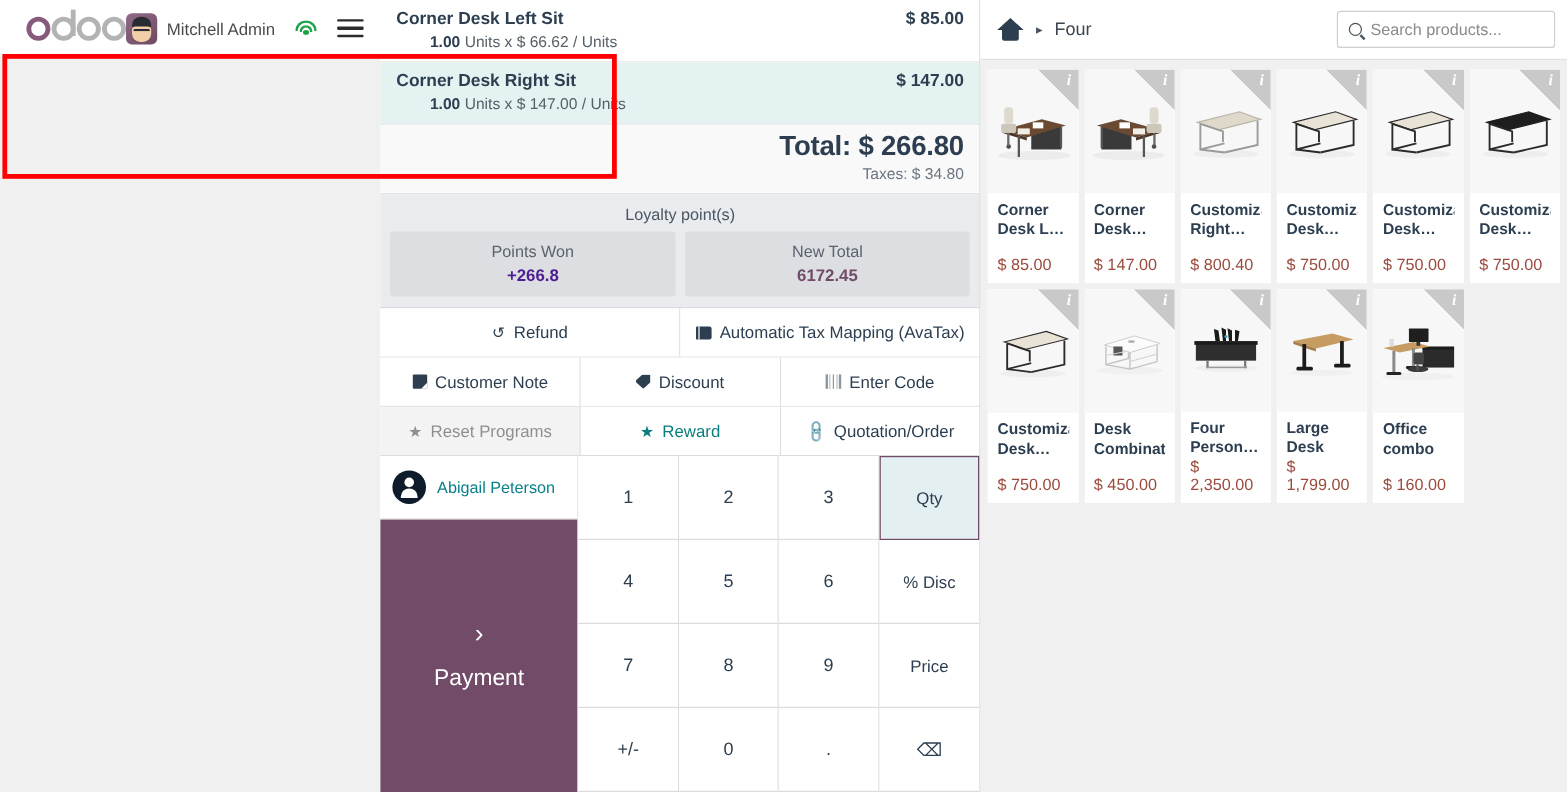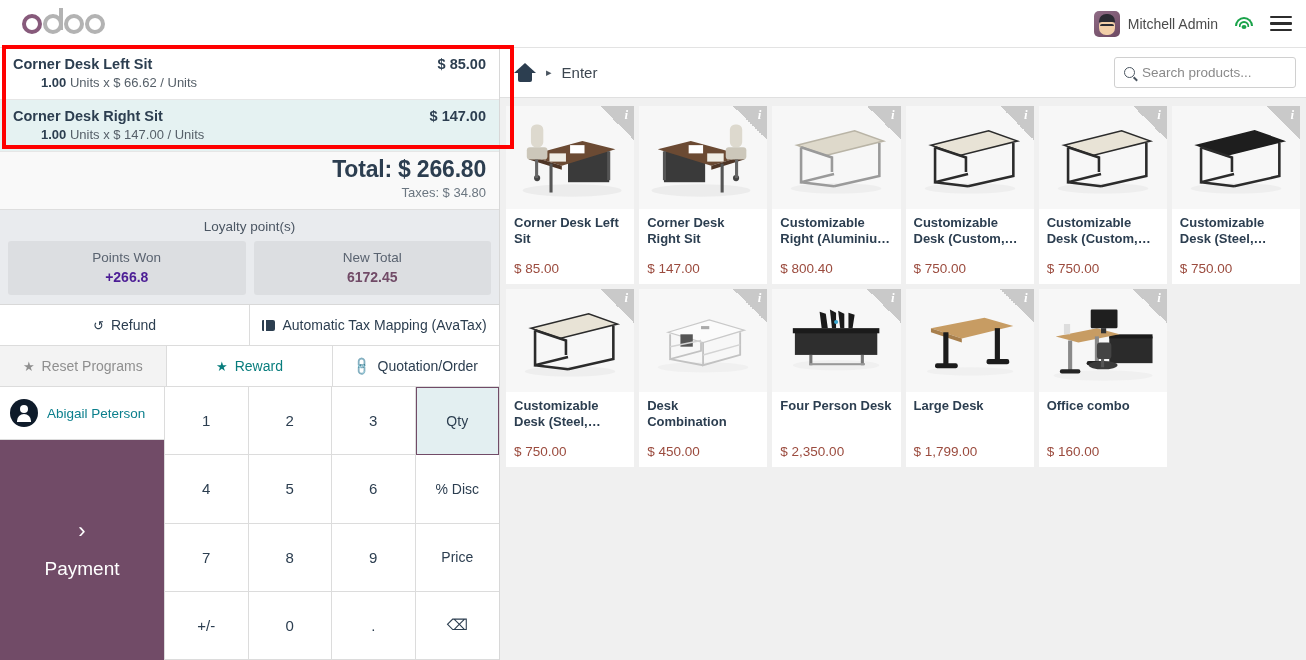--- a/index.html
+++ b/index.html
@@ -3,21 +3,21 @@
 <meta charset="utf-8">
 <style>
   * { box-sizing: border-box; margin: 0; padding: 0; }
   html, body {
     width: 1306px; height: 660px;
     font-family: "Liberation Sans", sans-serif;
     background: #f0f0f0;
     overflow: hidden;
     color: #2c3e50;
   }
-  #app { position: relative; width: 1306px; height: 660px; display: flex; flex-direction: column; }
+  #app { position: relative; width: 1306px; height: 660px; display: flex; flex-direction: row; }
 
   
   .topbar {
     height: 48px; background: #ffffff; display: flex; align-items: center;
     justify-content: space-between; padding: 0 14px 0 16px;
     border-bottom: 1px solid #e3e3e3; flex: none;
   }
   .logo { display: flex; align-items: center; gap: 1px; padding-left: 6px; }
   .logo .ring { width: 20px; height: 20px; border-radius: 50%; border: 4px solid #b3b3b3; }
   .logo .ring.first { border-color: #875A7B; }
@@ -252,20 +252,44 @@
           <span>Refund</span>
         </div>
         <div class="cbtn">
           <span class="ic">
               <i class="icon-book"></i>
             </span>
           <span>Automatic Tax Mapping (AvaTax)</span>
         </div>
       </div>
 
+      <div class="btnrow">
+        <div class="cbtn">
+          <span class="ic">
+              <i class="icon-note"></i>
+            </span>
+          <span>Customer Note</span>
+        </div>
+        <div class="cbtn">
+          <span class="ic">
+              <i class="icon-tag"></i>
+            </span>
+          <span>Discount</span>
+        </div>
+        <div class="cbtn">
+          <span class="ic icon-barcode">
+              <b></b>
+              <b></b>
+              <b></b>
+              <b></b>
+              <b></b>
+            </span>
+          <span>Enter Code</span>
+        </div>
+      </div>
 
       <div class="btnrow">
         <div class="cbtn disabled">
           <span class="ic icon-star">★</span>
           <span>Reset Programs</span>
         </div>
         <div class="cbtn teal">
           <span class="ic icon-star">★</span>
           <span>Reward</span>
         </div>
@@ -305,21 +329,21 @@
           <div class="nkey">⌫</div>
         </div>
       </div>
     </div>
 
     <div class="right">
       <div class="subhead">
         <div class="breadcrumb">
           <span class="home-icon"></span>
           <span class="bc-sep">▸</span>
-          <span class="bc-label">Enter</span>
+          <span class="bc-label">Four</span>
         </div>
         <div class="searchbox">
           <span class="mag"></span>
           <input type="text" placeholder="Search products..." style="">
         </div>
       </div>
 
       <div class="prodwrap">
         <div class="grid">
 

